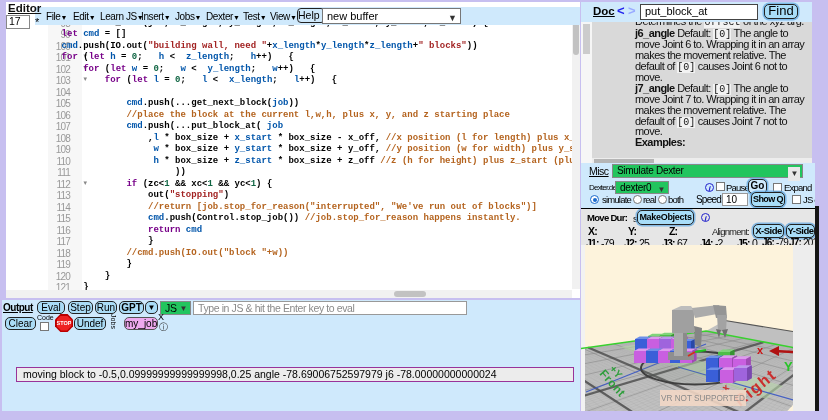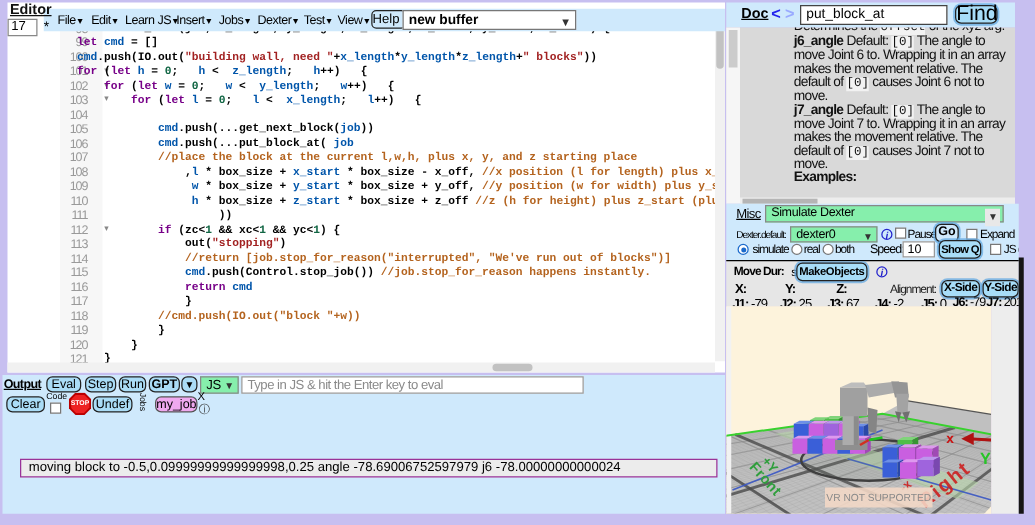--- a/index.html
+++ b/index.html
@@ -3,21 +3,21 @@
 <style>
 * { margin:0; padding:0; box-sizing:border-box; }
 html,body { width:828px; height:420px; overflow:hidden; }
 body { background:#c7bff0; font-family:"Liberation Sans", sans-serif; position:relative; }
 .abs { position:absolute; }
 
 #editor { left:6px; top:2px; width:574px; height:296px; background:#fff; }
 .mi { position:absolute; top:4px; white-space:nowrap; font-size:10px; letter-spacing:-0.4px; }
 .mi .car { font-size:7px; }
 #helpbtn { position:absolute; left:262px; top:1px; width:28px; height:15px; border:1.5px solid #222; border-radius:4px; background:#cfe9fc; font-size:10.5px; text-align:left; line-height:12px; }
-#newbuf { position:absolute; left:287px; top:1px; width:139px; height:16px; background:#fff; border:1px solid #777; font-size:11px; line-height:14px; padding-left:4px; color:#000;font-weight:bold; }
+#newbuf { position:absolute; left:287px; top:1px; width:139px; height:16px; background:#fff; border:1px solid #777; font-size:11px; line-height:14px; padding-left:4px; color:#000; }
 #newbuf .sar { position:absolute; right:3px; top:2px; font-size:9px; color:#333; }
 #edlabel { left:2px; top:0px; font-size:11.5px; font-weight:bold; text-decoration:underline; color:#111; }
 #lnbox { left:0px; top:13px; width:24px; height:14px; border:1.5px solid #888; background:#fff; font-size:10.5px; padding-left:2px; line-height:11px; }
 #star { left:29px; top:14px; font-size:11px; }
 
 #gutter { left:0px; top:15.5px; width:34px; height:274.5px; background:#f7f7f7;margin-left:42px; }
 .gl { height:11.5px; position:relative; }
 .num { position:absolute; right:12px; top:0; font-size:10px; color:#999; letter-spacing:-0.8px; }
 .fold { position:absolute; right:-5px; top:0px; font-size:7px; color:#888; }
 #code { left:34px; top:15.5px; width:532px; height:274.5px; overflow:hidden; font-family:"Liberation Mono", monospace; font-size:9px; font-weight:bold; color:#000; }
@@ -53,21 +53,21 @@
 #grayrows { left:581px; top:208px; width:234px; height:37px; background:#e6e6e6; border-top:1.5px solid #000; overflow:hidden; }
 #sim { left:581px; top:245px; width:212px; height:166px; background:#fdf3dc; overflow:hidden; }
 #blackbar { left:815px; top:206px; width:4px; height:205px; background:#151515; }
 .sm { position:absolute; font-size:9.5px; letter-spacing:-0.8px; color:#000; white-space:nowrap; }
 .chk { position:absolute; width:9px; height:9px; border:1px solid #777; background:#fff; }
 .rad { position:absolute; width:9px; height:9px; border:1px solid #777; background:#fff; border-radius:50%; }
 .rsel { border-color:#1b6acb; }
 .rsel::after { content:""; position:absolute; left:1.5px; top:1.5px; width:4px; height:4px; background:#1b6acb; border-radius:50%; }
 .bbtn { position:absolute; border:1.5px solid #222; border-radius:5px; background:#a8ddf8; font-size:10.5px; font-weight:bold; text-align:center; color:#000; box-shadow:0 0 0 1.5px rgba(100,170,225,0.75); }
 .info { position:absolute; width:9px; height:9px; border:1.5px solid #2222cc; border-radius:50%; color:#2222cc; font-size:8px; font-weight:bold; text-align:center; line-height:9px; font-style:italic; }
-.sel { position:absolute; background:#86efac; border:1px solid #888; font-size:10.5px; letter-spacing:-0.3px; padding-left:4px; color:#000; }
+.sel { position:absolute; background:#22c55e; border:1px solid #888; font-size:10.5px; letter-spacing:-0.3px; padding-left:4px; color:#000; }
 .sel .sar { position:absolute; right:3px; top:1px; font-size:8px; color:#333; }
 </style></head>
 <body>
 
 <div id="editor" class="abs">
   <div id="gutter" class="abs">
       <div class="gl">
         <span class="num">98</span>
       </div>
 <div class="gl">
@@ -146,22 +146,22 @@
     </div>
   <div id="code" class="abs">
       <div class="cl"><i class="k">function</i> build_wall(job, x_length, y_length, z_length, x_start, y_start, z_start) {</div>
 <div class="cl">&nbsp;&nbsp;&nbsp;&nbsp;<i class="k">let</i> <i class="v">cmd</i> = []</div>
 <div class="cl">&nbsp;&nbsp;&nbsp;&nbsp;<i class="v">cmd</i>.push(IO.out(<i class="s">"building wall, need "</i>+<i class="v">x_length</i>*<i class="v">y_length</i>*<i class="v">z_length</i>+<i class="s">" blocks"</i>))</div>
 <div class="cl">&nbsp;&nbsp;&nbsp;&nbsp;<i class="k">for</i> (<i class="k">let</i> <i class="v">h</i> = <i class="n">0</i>;   <i class="v">h</i> &lt;  <i class="v">z_length</i>;   <i class="v">h</i>++)   {</div>
 <div class="cl">&nbsp;&nbsp;&nbsp;&nbsp;&nbsp;&nbsp;&nbsp;&nbsp;<i class="k">for</i> (<i class="k">let</i> <i class="v">w</i> = <i class="n">0</i>;   <i class="v">w</i> &lt;  <i class="v">y_length</i>;   <i class="v">w</i>++)   {</div>
 <div class="cl">&nbsp;&nbsp;&nbsp;&nbsp;&nbsp;&nbsp;&nbsp;&nbsp;&nbsp;&nbsp;&nbsp;&nbsp;<i class="k">for</i> (<i class="k">let</i> <i class="v">l</i> = <i class="n">0</i>;   <i class="v">l</i> &lt;  <i class="v">x_length</i>;   <i class="v">l</i>++)   {</div>
 <div class="cl">&nbsp;</div>
 <div class="cl">&nbsp;&nbsp;&nbsp;&nbsp;&nbsp;&nbsp;&nbsp;&nbsp;&nbsp;&nbsp;&nbsp;&nbsp;&nbsp;&nbsp;&nbsp;&nbsp;<i class="v">cmd</i>.push(...get_next_block(<i class="v">job</i>))</div>
+<div class="cl">&nbsp;&nbsp;&nbsp;&nbsp;&nbsp;&nbsp;&nbsp;&nbsp;&nbsp;&nbsp;&nbsp;&nbsp;&nbsp;&nbsp;&nbsp;&nbsp;<i class="c">//place the block at the current l,w,h, plus x, y, and z starting place</i></div>
 <div class="cl">&nbsp;&nbsp;&nbsp;&nbsp;&nbsp;&nbsp;&nbsp;&nbsp;&nbsp;&nbsp;&nbsp;&nbsp;&nbsp;&nbsp;&nbsp;&nbsp;<i class="v">cmd</i>.push(...put_block_at( <i class="v">job</i></div>
-<div class="cl">&nbsp;&nbsp;&nbsp;&nbsp;&nbsp;&nbsp;&nbsp;&nbsp;&nbsp;&nbsp;&nbsp;&nbsp;&nbsp;&nbsp;&nbsp;&nbsp;<i class="c">//place the block at the current l,w,h, plus x, y, and z starting place</i></div>
 <div class="cl">&nbsp;&nbsp;&nbsp;&nbsp;&nbsp;&nbsp;&nbsp;&nbsp;&nbsp;&nbsp;&nbsp;&nbsp;&nbsp;&nbsp;&nbsp;&nbsp;&nbsp;&nbsp;&nbsp;&nbsp;,<i class="v">l</i> * box_size + <i class="v">x_start</i> * box_size - x_off, <i class="c">//x position (l for length) plus x_start offset</i></div>
 <div class="cl">&nbsp;&nbsp;&nbsp;&nbsp;&nbsp;&nbsp;&nbsp;&nbsp;&nbsp;&nbsp;&nbsp;&nbsp;&nbsp;&nbsp;&nbsp;&nbsp;&nbsp;&nbsp;&nbsp;&nbsp;&nbsp;<i class="v">w</i> * box_size + <i class="v">y_start</i> * box_size + y_off, <i class="c">//y position (w for width) plus y_start offset</i></div>
 <div class="cl">&nbsp;&nbsp;&nbsp;&nbsp;&nbsp;&nbsp;&nbsp;&nbsp;&nbsp;&nbsp;&nbsp;&nbsp;&nbsp;&nbsp;&nbsp;&nbsp;&nbsp;&nbsp;&nbsp;&nbsp;&nbsp;<i class="v">h</i> * box_size + <i class="v">z_start</i> * box_size + z_off <i class="c">//z (h for height) plus z_start (plus z_offset)</i></div>
 <div class="cl">&nbsp;&nbsp;&nbsp;&nbsp;&nbsp;&nbsp;&nbsp;&nbsp;&nbsp;&nbsp;&nbsp;&nbsp;&nbsp;&nbsp;&nbsp;&nbsp;&nbsp;&nbsp;&nbsp;&nbsp;&nbsp;&nbsp;&nbsp;&nbsp;&nbsp;))</div>
 <div class="cl">&nbsp;&nbsp;&nbsp;&nbsp;&nbsp;&nbsp;&nbsp;&nbsp;&nbsp;&nbsp;&nbsp;&nbsp;&nbsp;&nbsp;&nbsp;&nbsp;<i class="k">if</i> (zc&lt;<i class="n">1</i> &amp;&amp; xc&lt;<i class="n">1</i> &amp;&amp; yc&lt;<i class="n">1</i>) {</div>
 <div class="cl">&nbsp;&nbsp;&nbsp;&nbsp;&nbsp;&nbsp;&nbsp;&nbsp;&nbsp;&nbsp;&nbsp;&nbsp;&nbsp;&nbsp;&nbsp;&nbsp;&nbsp;&nbsp;&nbsp;&nbsp;out(<i class="s">"stopping"</i>)</div>
 <div class="cl">&nbsp;&nbsp;&nbsp;&nbsp;&nbsp;&nbsp;&nbsp;&nbsp;&nbsp;&nbsp;&nbsp;&nbsp;&nbsp;&nbsp;&nbsp;&nbsp;&nbsp;&nbsp;&nbsp;&nbsp;<i class="c">//return [job.stop_for_reason("interrupted", "We've run out of blocks")]</i></div>
 <div class="cl">&nbsp;&nbsp;&nbsp;&nbsp;&nbsp;&nbsp;&nbsp;&nbsp;&nbsp;&nbsp;&nbsp;&nbsp;&nbsp;&nbsp;&nbsp;&nbsp;&nbsp;&nbsp;&nbsp;&nbsp;<i class="v">cmd</i>.push(Control.stop_job()) <i class="c">//job.stop_for_reason happens instantly.</i></div>
 <div class="cl">&nbsp;&nbsp;&nbsp;&nbsp;&nbsp;&nbsp;&nbsp;&nbsp;&nbsp;&nbsp;&nbsp;&nbsp;&nbsp;&nbsp;&nbsp;&nbsp;&nbsp;&nbsp;&nbsp;&nbsp;<i class="k">return</i> <i class="v">cmd</i></div>
 <div class="cl">&nbsp;&nbsp;&nbsp;&nbsp;&nbsp;&nbsp;&nbsp;&nbsp;&nbsp;&nbsp;&nbsp;&nbsp;&nbsp;&nbsp;&nbsp;&nbsp;&nbsp;&nbsp;&nbsp;&nbsp;}</div>
@@ -214,21 +214,21 @@
   <div class="abs" style="left:156px;top:12px;font-size:9px">X</div>
   <div class="abs" style="left:157px;top:21px;font-size:9px;color:#333">ⓘ</div>
   <div class="msg" style="left:14px;top:67px">moving block to -0.5,0.09999999999999998,0.25 angle -78.69006752597979 j6 -78.00000000000024</div>
 </div>
 
 <div id="dochdr" class="abs">
   <span class="abs" style="left:12px;top:3px;font-size:11.5px;font-weight:bold;text-decoration:underline">Doc</span>
   <span class="abs" style="left:36px;top:1px;font-size:13px;font-weight:bold;color:#2222ee">&lt;</span>
   <span class="abs" style="left:47px;top:1px;font-size:13px;font-weight:bold;color:#99aaff">&gt;</span>
   <span class="abs" style="left:59px;top:2px;width:118px;height:16px;background:#fff;border:1.5px solid #444;font-size:11px;line-height:13px;padding-left:4px">put_block_at</span>
-  <div class="bbtn" style="left:183px;top:2px;width:34px;height:15px;line-height:12px;font-weight:normal;font-size:17px">Find</div>
+  <div class="bbtn" style="left:183px;top:2px;width:34px;height:15px;line-height:12px;font-weight:normal;font-size:13px">Find</div>
 </div>
 <div id="docbody" class="abs">
 <div class="dline dclip">Determines the <span class="dcode">offset</span> of the xyz arg.</div>
 <div class="dline"><b>j6_angle</b> Default: <span class="dcode">[0]</span> The angle to</div>
 <div class="dline">move Joint 6 to. Wrapping it in an array</div>
 <div class="dline">makes the movement relative. The</div>
 <div class="dline">default of <span class="dcode">[0]</span> causes Joint 6 not to</div>
 <div class="dline">move.</div>
 <div class="dline"><b>j7_angle</b> Default: <span class="dcode">[0]</span> The angle to</div>
 <div class="dline">move Joint 7 to. Wrapping it in an array</div>
@@ -241,21 +241,21 @@
     <div class="th"></div>
   </div>
 <div id="dochsb" class="abs">
     <div class="th"></div>
   </div>
 
 <div id="misc" class="abs">
   <span class="abs" style="left:8px;top:2px;font-size:10.5px;font-weight:normal;text-decoration:underline;letter-spacing:-0.5px">Misc</span>
   <div class="sel" style="left:31px;top:1px;width:191px;height:14px;line-height:12px;font-size:10px">Simulate Dexter<span class="sar" style="top:2px;right:2px;background:#e8e8e8;padding:1px 2px">▼</span></div>
   <span class="sm" style="left:8px;top:20px;font-size:8px">Dexter.default:</span>
-  <div class="sel" style="left:51px;top:18px;width:70px;height:13px;line-height:11px;font-size:10px">dexter0<span class="sar" style="top:2px">▼</span></div>
+  <div class="sel" style="left:34px;top:18px;width:54px;height:13px;line-height:11px;font-size:10px">dexter0<span class="sar" style="top:2px">▼</span></div>
   <div class="info" style="left:124px;top:20px">i</div>
   <div class="chk" style="left:135px;top:19px"></div>
   <span class="sm" style="left:145px;top:19px">Pause</span>
   <div class="bbtn" style="left:167px;top:16px;width:19px;height:15px;line-height:12px;font-size:10px;background:#cfe9fc">Go</div>
   <div class="chk" style="left:192px;top:20px"></div>
   <span class="sm" style="left:203px;top:19px">Expand</span>
   <div class="rad rsel" style="left:9px;top:32px"></div>
   <span class="sm" style="left:21px;top:31px">simulate</span>
   <div class="rad" style="left:52px;top:32px"></div>
   <span class="sm" style="left:62px;top:31px">real</span>

